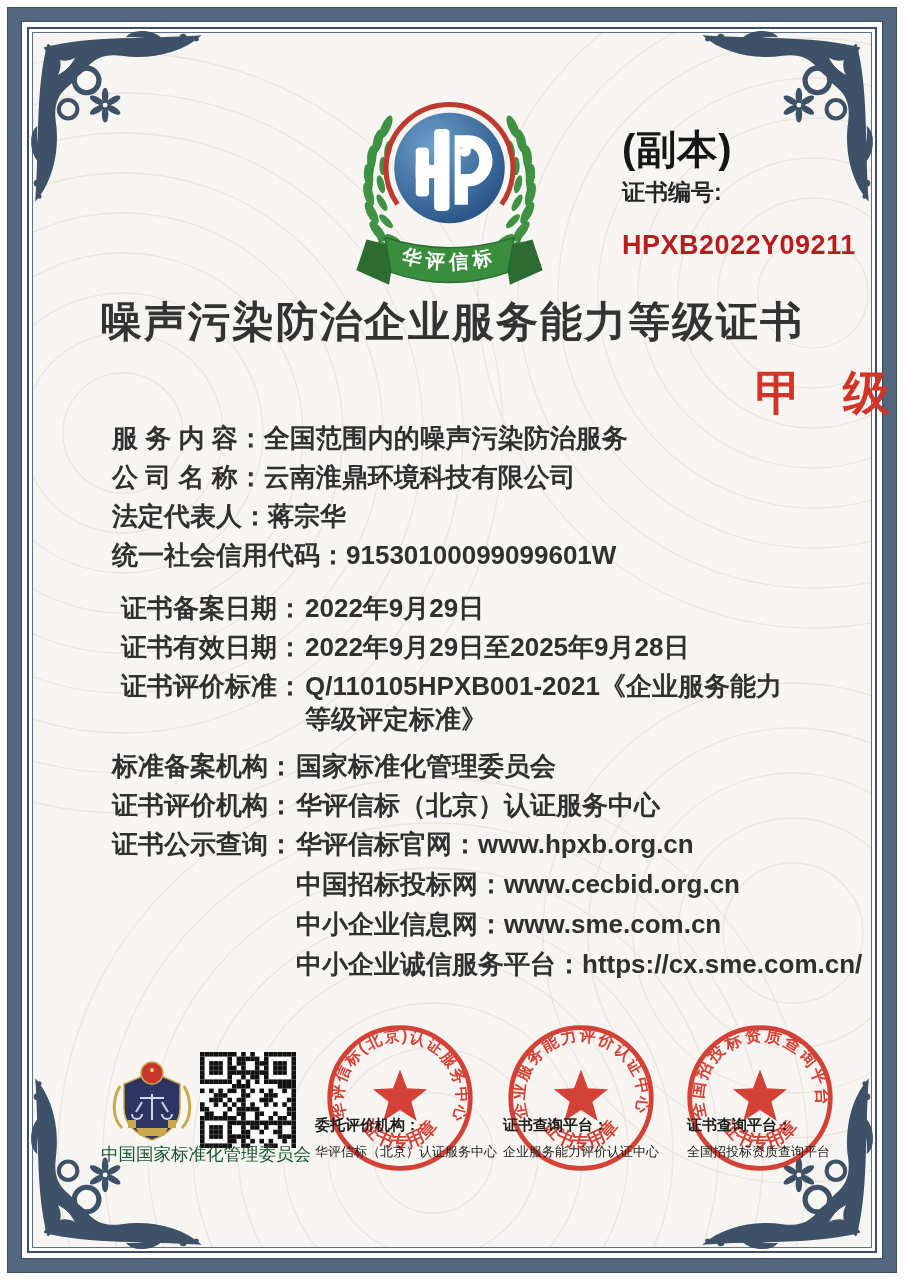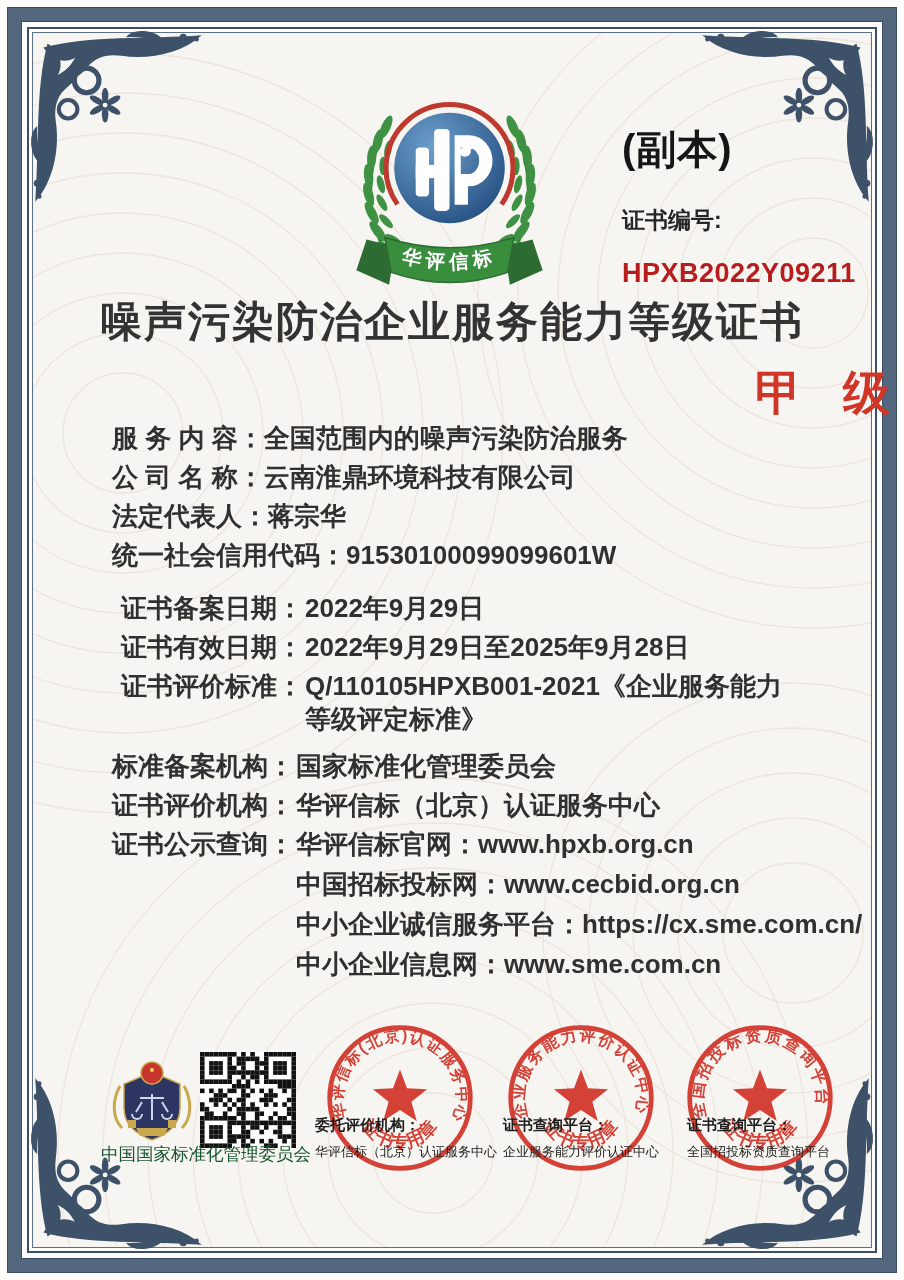--- a/index.html
+++ b/index.html
@@ -15,21 +15,21 @@
   .corner{position:absolute;width:185px;height:185px;z-index:4;}
   .c-tl{left:27px;top:27px;}
   .c-tr{right:27px;top:27px;transform:scaleX(-1);}
   .c-bl{left:27px;bottom:27px;transform:scaleY(-1);}
   .c-br{right:27px;bottom:27px;transform:scale(-1,-1);}
   
   .content{position:absolute;inset:0;z-index:5;}
   .logo{position:absolute;left:342px;top:90px;width:215px;height:205px;}
   .copy-block{position:absolute;left:622px;top:122px;}
   .copy-label{font-size:40px;font-weight:700;color:#161616;letter-spacing:1px;}
-  .certno-label{margin-top:28px;font-size:23px;font-weight:700;color:#262626;}
+  .certno-label{font-size:23px;font-weight:700;color:#262626;}
   .certno{margin-top:22px;font-size:27px;font-weight:700;color:#b91c1c;letter-spacing:.5px;}
   .title{position:absolute;left:0;top:294px;width:100%;text-align:center;
          font-size:42px;font-weight:700;color:#333333;letter-spacing:2px;}
   .grade{position:absolute;left:0;top:362px;width:100%;text-align:right;
          font-size:47px;font-weight:700;color:#d13527;letter-spacing:14px;}
   .info{position:absolute;left:112px;font-size:26px;font-weight:700;color:#303030;}
   .info .row{display:flex;align-items:flex-start;margin-bottom:6px;line-height:33px;}
   .b1{top:422px;}
   .b2{top:592px;margin-left:9px;}
   .b3{top:750px;}
@@ -245,25 +245,25 @@
       <div class="row">
         <span class="lbl">证书公示查询：</span>
         <span class="val">华评信标官网：www.hpxb.org.cn</span>
       </div>
       <div class="row indent">
         <span class="lbl"></span>
         <span class="val">中国招标投标网：www.cecbid.org.cn</span>
       </div>
       <div class="row indent">
         <span class="lbl"></span>
-        <span class="val">中小企业诚信服务平台：https://cx.sme.com.cn/</span>
+        <span class="val">中小企业信息网：www.sme.com.cn</span>
       </div>
       <div class="row indent">
         <span class="lbl"></span>
-        <span class="val">中小企业信息网：www.sme.com.cn</span>
+        <span class="val">中小企业诚信服务平台：https://cx.sme.com.cn/</span>
       </div>
     </div>
 
     <div class="footer">
 
       <svg class="emblem" viewBox="0 0 84 92">
         <path d="M10,30 C2,44 2,62 12,72 M74,30 C82,44 82,62 72,72" fill="none" stroke="#caa84c" stroke-width="3"></path>
         <path d="M42,16 L70,28 v24 q0,22 -28,32 q-28,-10 -28,-32 V28 Z" fill="#2d3563" stroke="#caa84c" stroke-width="1.5"></path>
         <circle cx="42" cy="17" r="11" fill="#c8352c" stroke="#caa84c" stroke-width="1.5"></circle>
         <circle cx="42" cy="14" r="2" fill="#f4d468"></circle>

